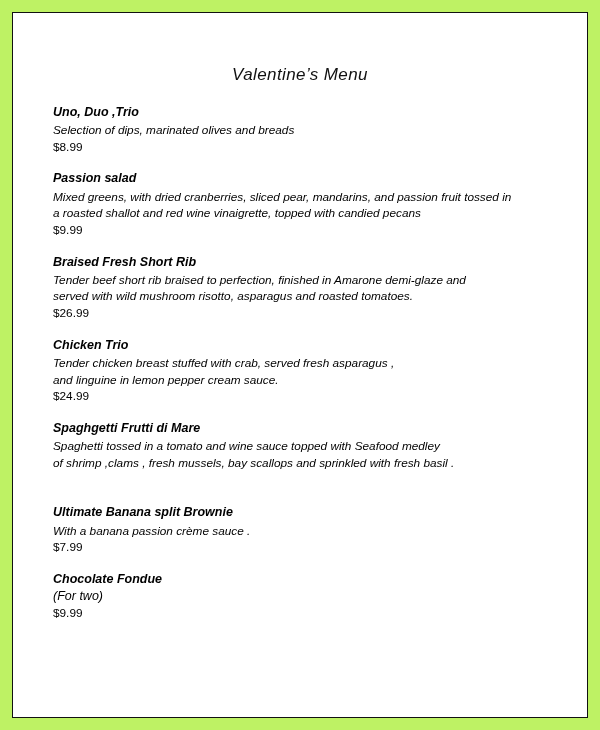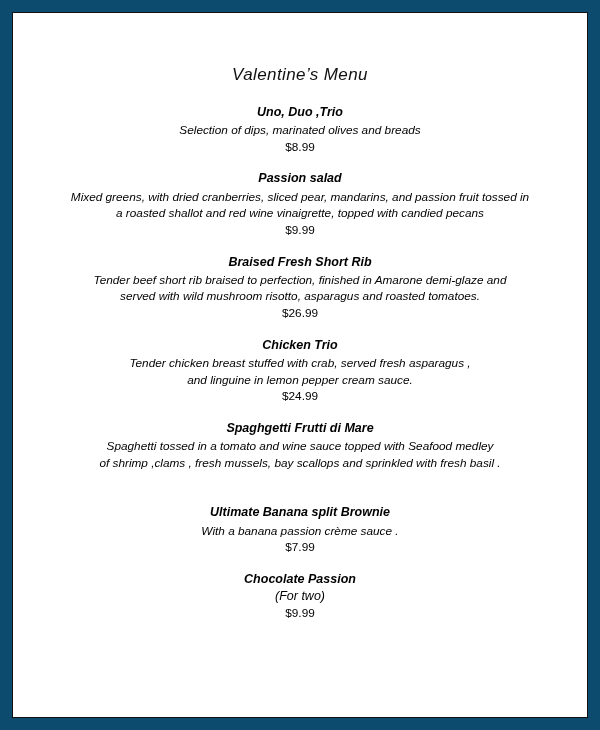--- a/index.html
+++ b/index.html
@@ -11,21 +11,21 @@
     height: 730px;
     background: #ffffff;
     font-family: "Liberation Sans", sans-serif;
     color: #000000;
     overflow: hidden;
   }
   .page {
     position: relative;
     width: 600px;
     height: 730px;
-    background: #0c4a6e;
+    background: #bef264;
     box-sizing: border-box;
   }
   .menu-frame {
     position: absolute;
     left: 12px;
     top: 12px;
     right: 12px;
     bottom: 12px;
     border: 1px solid #111111;
     background: #ffffff;
@@ -38,21 +38,20 @@
     font-style: italic;
     font-weight: 400;
     letter-spacing: 0.4px;
     margin: 0 0 18px 0;
     color: #111111;
   }
   .menu-items {
     display: block;
   }
   .menu-item {
-    text-align: center;
     margin: 0 0 14px 0;
   }
   .item-name {
     font-size: 12.5px;
     font-weight: bold;
     font-style: italic;
     color: #000000;
     line-height: 1.45;
     margin: 0;
   }
@@ -117,19 +116,19 @@
           <p class="item-desc">Spaghetti tossed in a tomato and wine sauce topped with Seafood medley
 of  shrimp ,clams , fresh mussels, bay scallops and sprinkled with fresh basil .</p>
         </div>
         <div class="spacer-gap"></div>
         <div class="menu-item">
           <p class="item-name">Ultimate Banana split Brownie</p>
           <p class="item-desc">With a banana passion crème sauce .</p>
           <p class="item-price">$7.99</p>
         </div>
         <div class="menu-item">
-          <p class="item-name">Chocolate Passion</p>
+          <p class="item-name">Chocolate Fondue</p>
           <p class="item-sub">(For two)</p>
           <p class="item-price">$9.99</p>
         </div>
       </div>
   </div>
 </div>
 
 </body></html>

